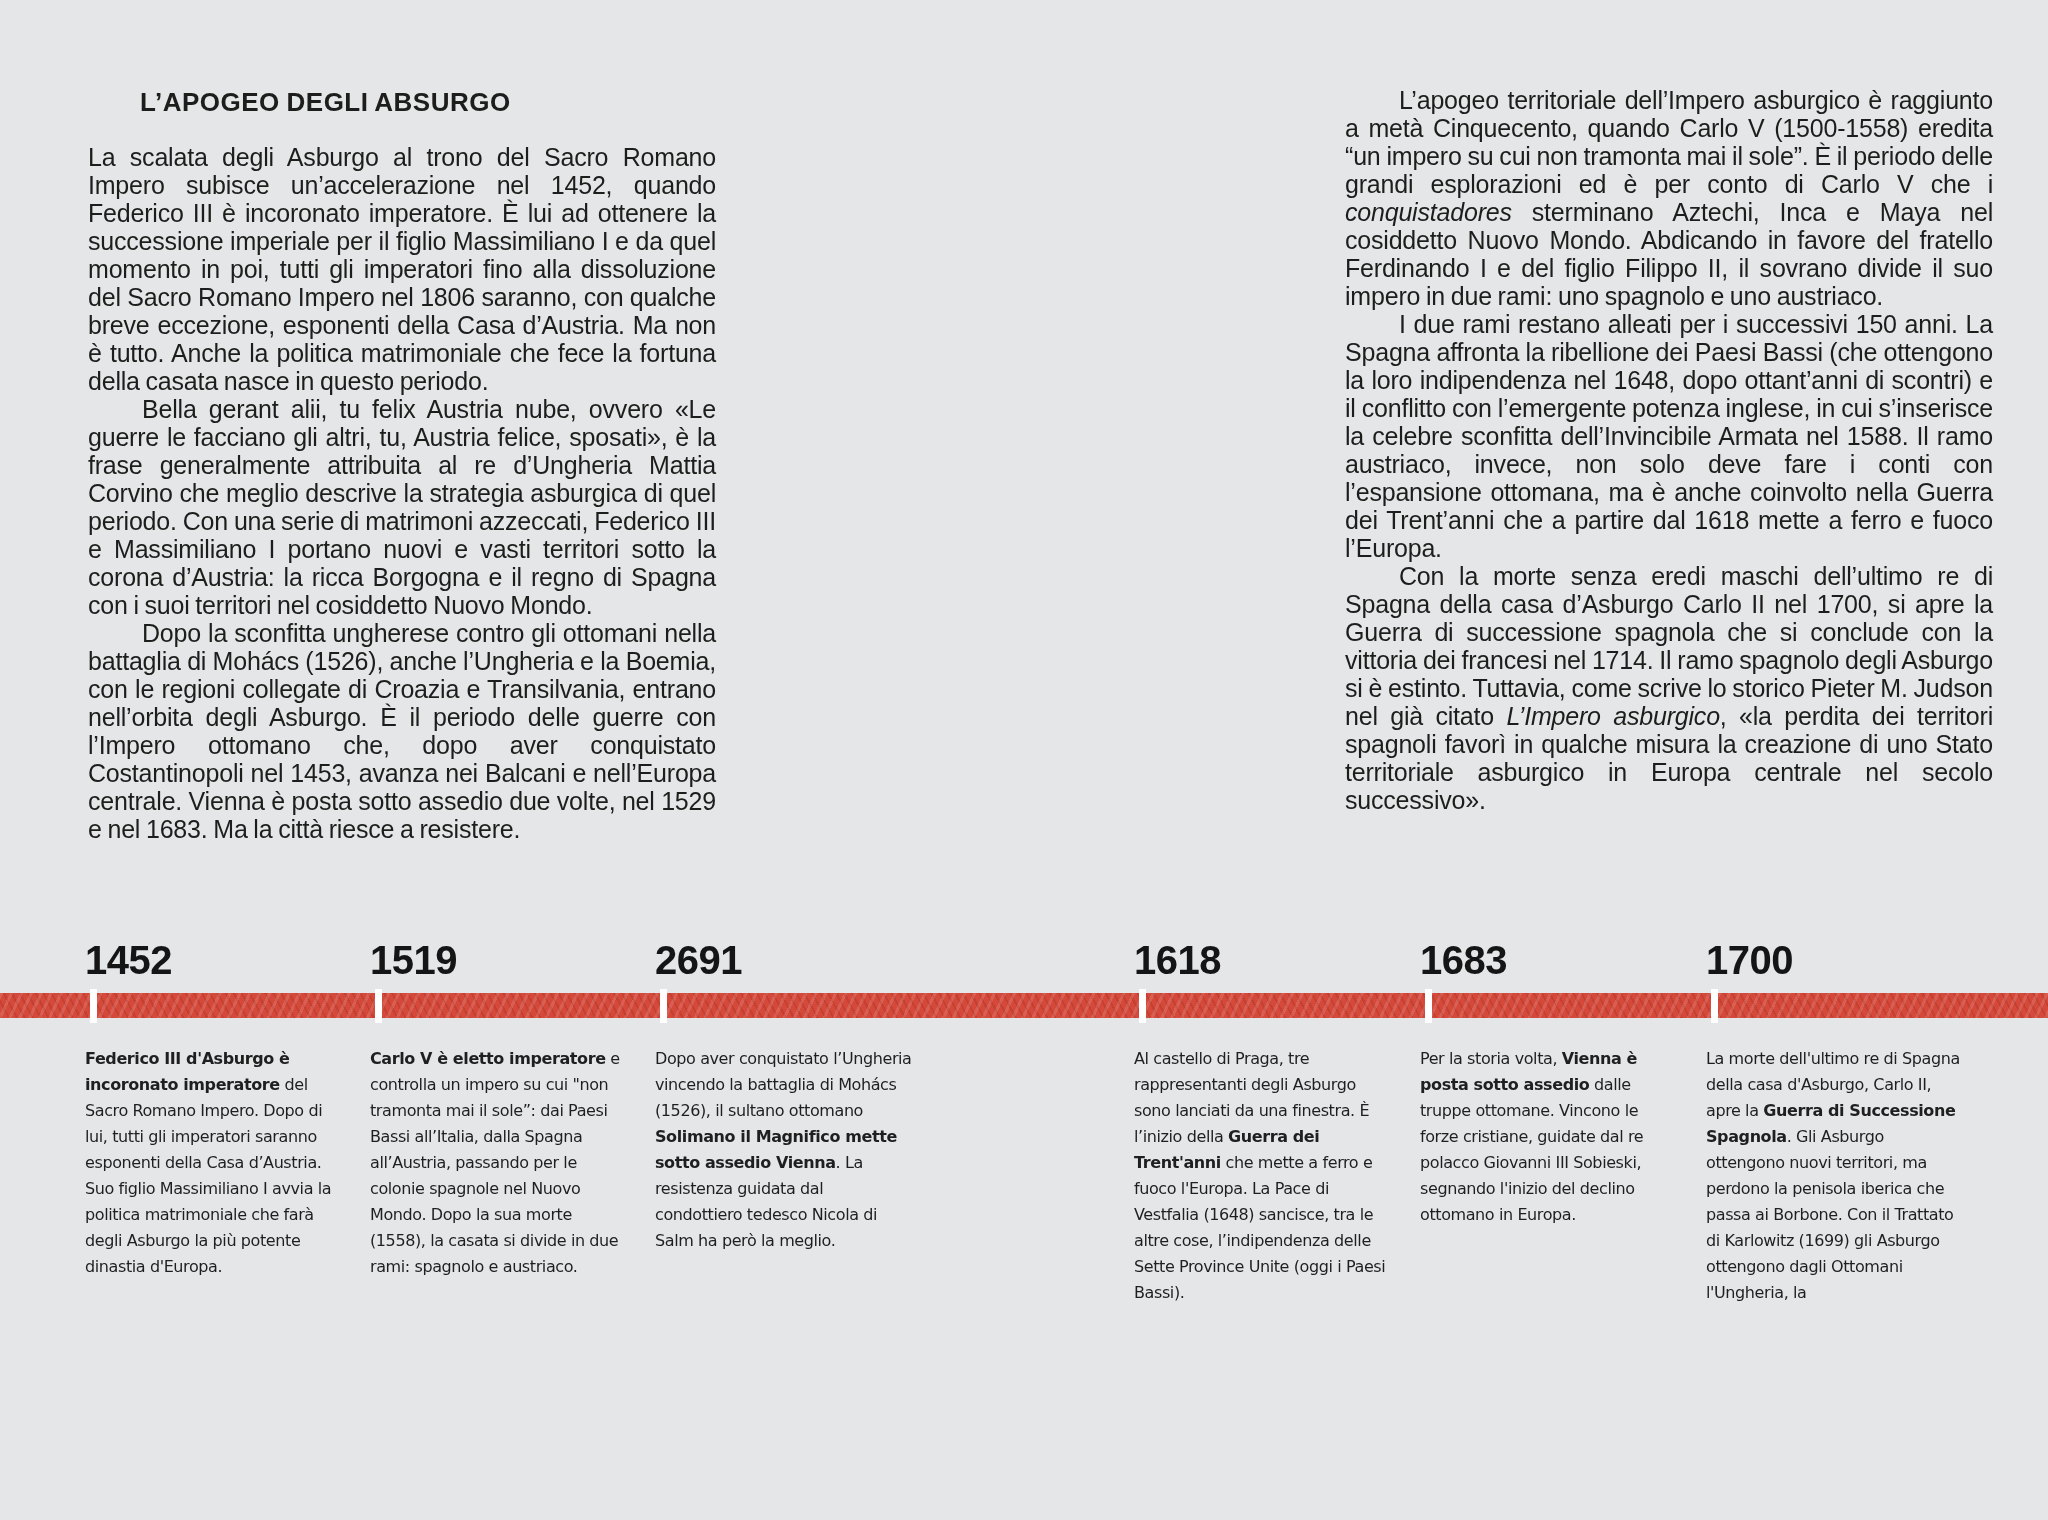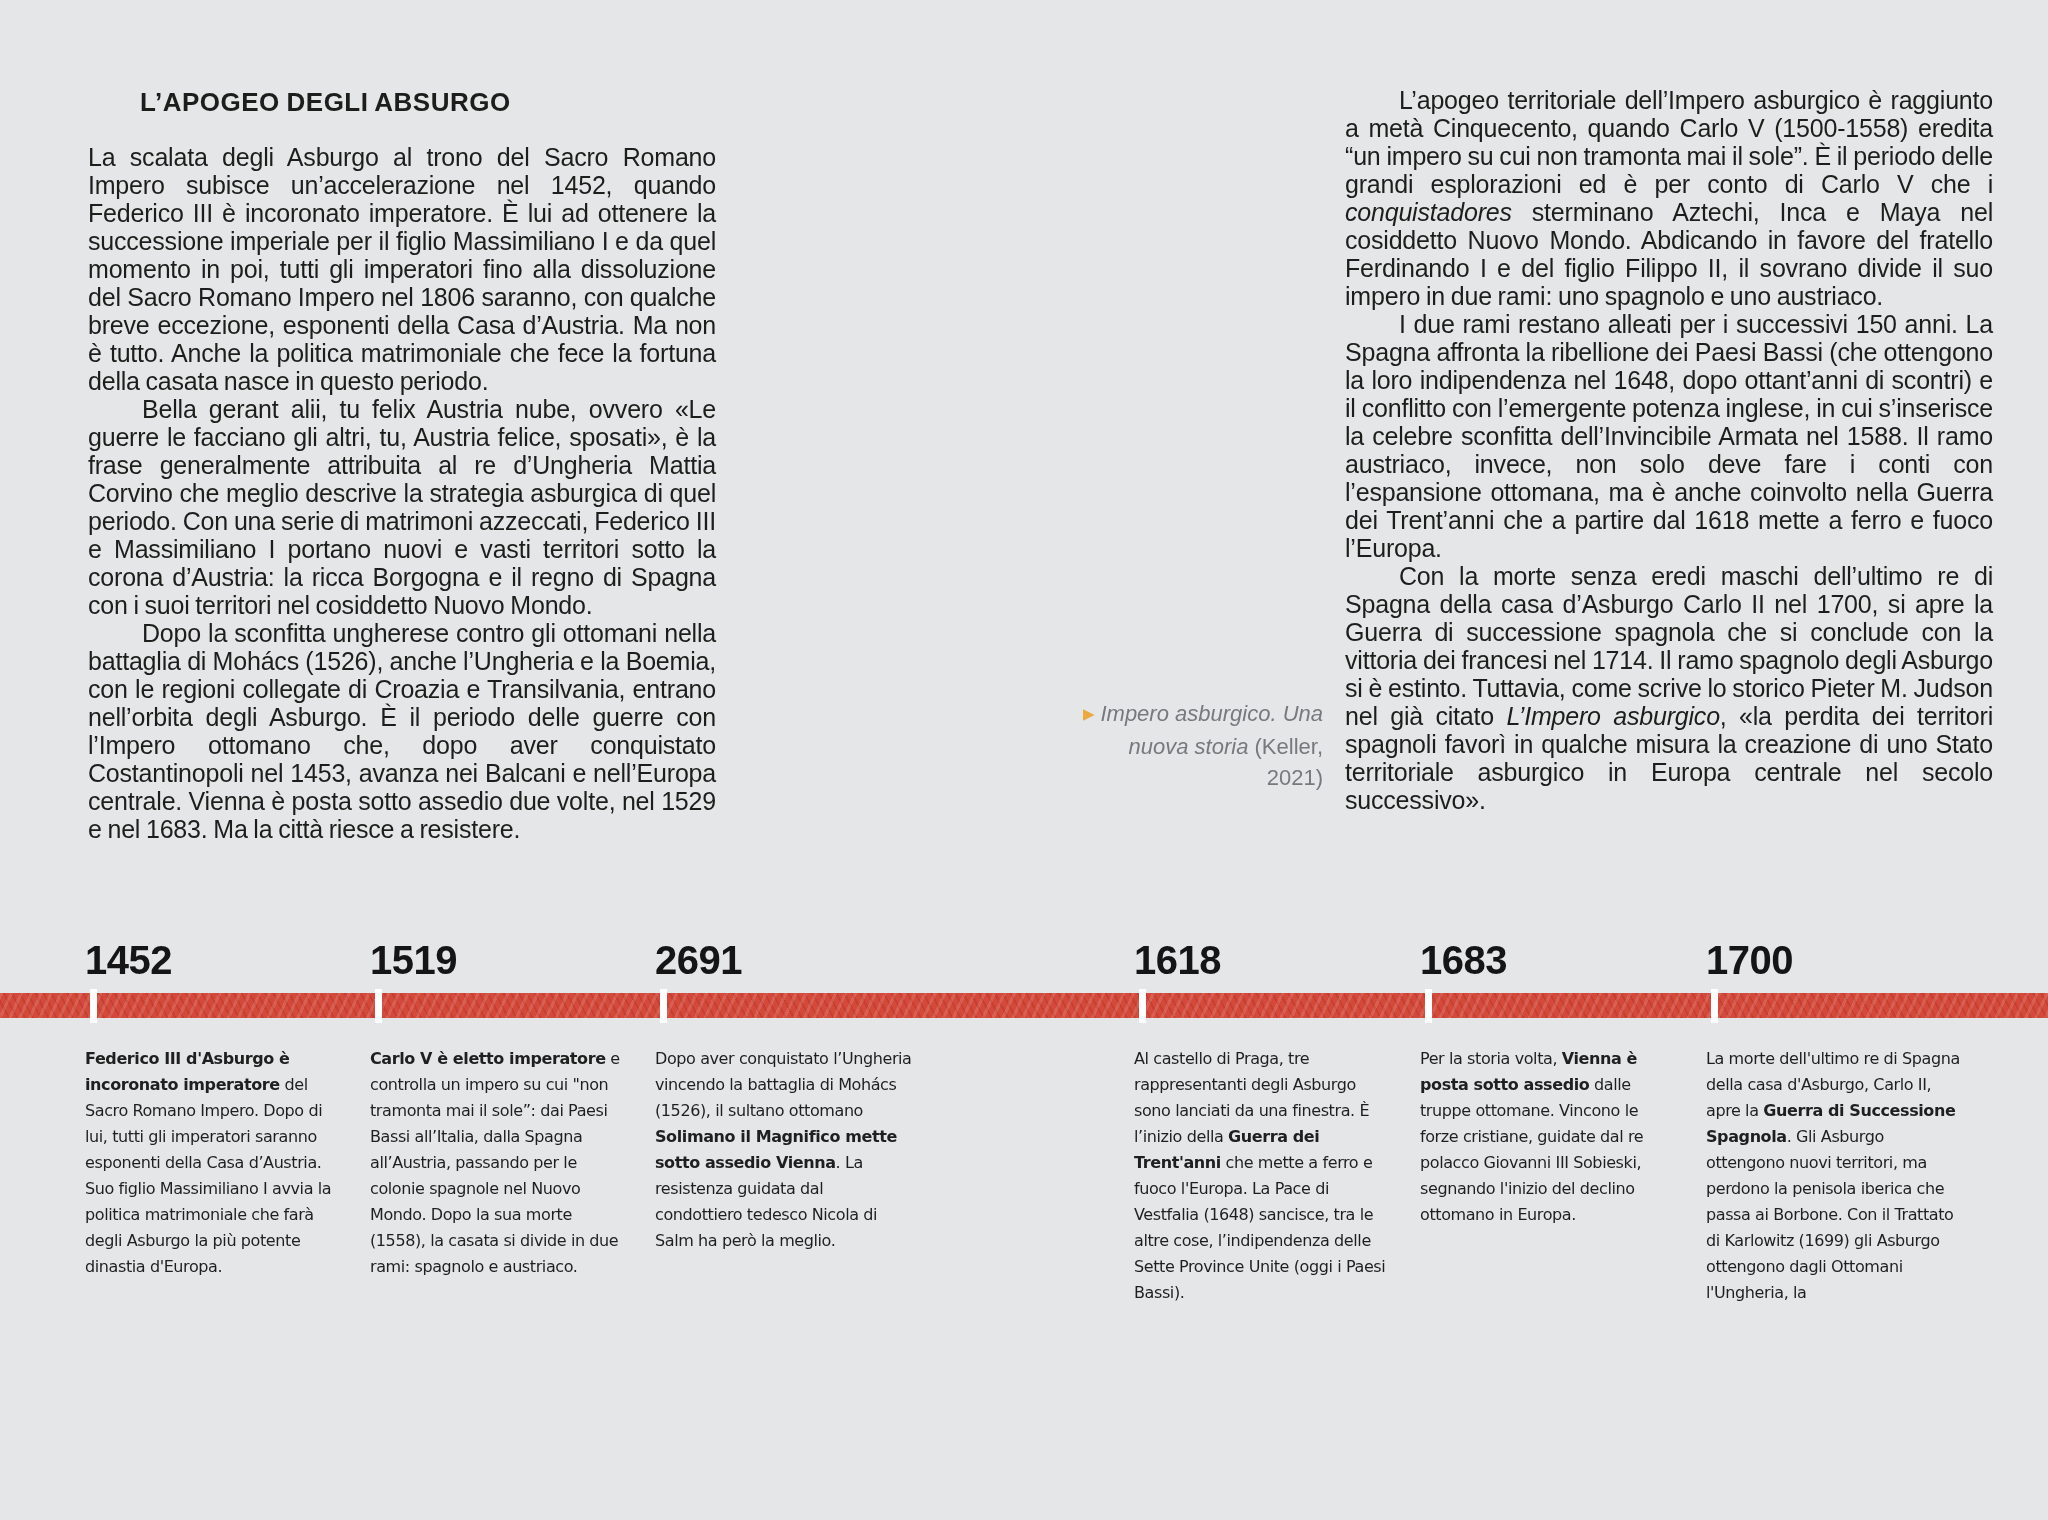--- a/index.html
+++ b/index.html
@@ -55,21 +55,20 @@
     <p class="ind"><span>Bella gerant alii, tu felix Austria nube, ovvero «Le guerre le facciano gli altri, tu, Austria felice, sposati», è la frase generalmente attribuita al re d’Ungheria Mattia Corvino che meglio descrive la strategia asburgica di quel periodo. Con una serie di matrimoni azzeccati, Federico III e Massimiliano I portano nuovi e vasti territori sotto la corona d’Austria: la ricca Borgogna e il regno di Spagna con i suoi territori nel cosiddetto Nuovo Mondo.</span></p>
     <p class="ind"><span>Dopo la sconfitta ungherese contro gli ottomani nella battaglia di Mohács (1526), anche l’Ungheria e la Boemia, con le regioni collegate di Croazia e Transilvania, entrano nell’orbita degli Asburgo. È il periodo delle guerre con l’Impero ottomano che, dopo aver conquistato Costantinopoli nel 1453, avanza nei Balcani e nell’Europa centrale. Vienna è posta sotto assedio due volte, nel 1529 e nel 1683. Ma la città riesce a resistere.</span></p>
   </div>
 
   <div class="col col-right">
     <p class="ind"><span>L’apogeo territoriale dell’Impero asburgico è raggiunto a metà Cinquecento, quando Carlo V (1500-1558) eredita “un impero su cui non tramonta mai il sole”. È il periodo delle grandi esplorazioni ed è per conto di Carlo V che i </span><span class="i">conquistadores</span><span> sterminano Aztechi, Inca e Maya nel cosiddetto Nuovo Mondo. Abdicando in favore del fratello Ferdinando I e del figlio Filippo II, il sovrano divide il suo impero in due rami: uno spagnolo e uno austriaco.</span></p>
     <p class="ind"><span>I due rami restano alleati per i successivi 150 anni. La Spagna affronta la ribellione dei Paesi Bassi (che ottengono la loro indipendenza nel 1648, dopo ottant’anni di scontri) e il conflitto con l’emergente potenza inglese, in cui s’inserisce la celebre sconfitta dell’Invincibile Armata nel 1588. Il ramo austriaco, invece, non solo deve fare i conti con l’espansione ottomana, ma è anche coinvolto nella Guerra dei Trent’anni che a partire dal 1618 mette a ferro e fuoco l’Europa.</span></p>
     <p class="ind"><span>Con la morte senza eredi maschi dell’ultimo re di Spagna della casa d’Asburgo Carlo II nel 1700, si apre la Guerra di successione spagnola che si conclude con la vittoria dei francesi nel 1714. Il ramo spagnolo degli Asburgo si è estinto. Tuttavia, come scrive lo storico Pieter M. Judson nel già citato </span><span class="i">L’Impero asburgico</span><span>, «la perdita dei territori spagnoli favorì in qualche misura la creazione di uno Stato territoriale asburgico in Europa centrale nel secolo successivo».</span></p>
   </div>
 
-  <div class="caption"><span class="arrow">▶</span><span class="i">Impero asburgico. Una nuova storia</span><span> (Keller, 2021)</span></div>
 
   <div class="tl-bar"></div>
 
   <div class="tl-event" style="left:85px">
     <div class="tl-year">1452</div>
     <div class="tl-tick"></div>
     <div class="tl-text"><span class="b">Federico III d'Asburgo è incoronato imperatore</span><span> del Sacro Romano Impero. Dopo di lui, tutti gli imperatori saranno esponenti della Casa d’Austria. Suo figlio Massimiliano I avvia la politica matrimoniale che farà degli Asburgo la più potente dinastia d'Europa.</span></div>
   </div>
   <div class="tl-event" style="left:370px">
     <div class="tl-year">1519</div>

